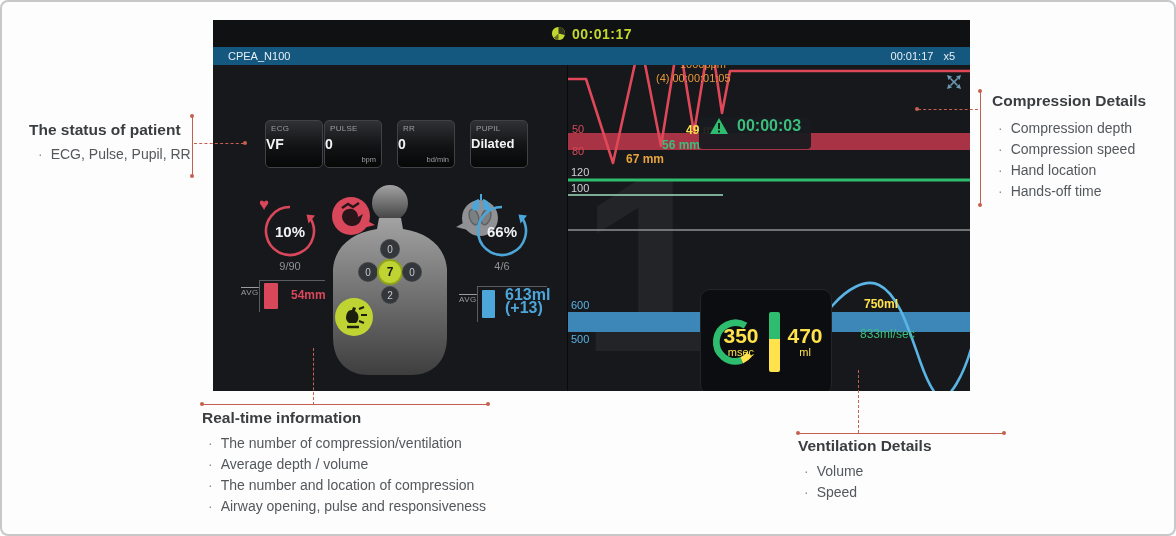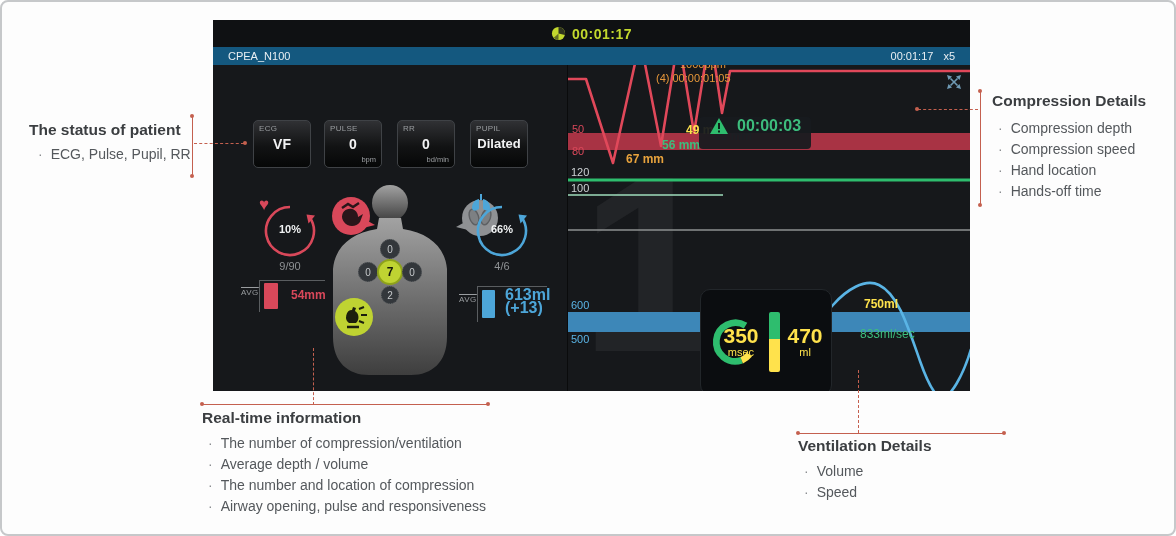--- a/index.html
+++ b/index.html
@@ -15,26 +15,26 @@
   .timer-text { color:#c3d82e; font-size:14px; font-weight:700; letter-spacing:.5px; }
   .bluebar { left:0; top:27px; width:757px; height:18px; background:#14587f;
              display:flex; align-items:center; justify-content:space-between; padding:0 15px;
              color:#e9eff3; font-size:11px; }
   .bluebar .right { display:flex; gap:10px; }
 
   
   .vital { width:58px; height:48px; border-radius:5px; border:1px solid #3f4246;
            background:linear-gradient(180deg,#303134 0%,#121314 55%,#060707 100%); }
   .vital .vlabel { position:absolute; top:3px; left:5px; font-size:8px; color:#9a9da0; letter-spacing:.3px; }
-  .vital .vvalue { position:absolute; top:15px; left:0; width:100%; text-align:center;
+  .vital .vvalue { position:absolute; top:15px; left:0; width:100%; text-align:left;
                    color:#f2f3f4; font-size:14px; font-weight:700; }
   .vital .vunit  { position:absolute; bottom:3px; right:5px; font-size:7.5px; color:#9a9da0; }
 
   
-  .gauge-pct { color:#f0f2f3; font-size:11px; font-weight:700; }
+  .gauge-pct { color:#f0f2f3; font-size:15px; font-weight:700; }
   .gauge-count { color:#8e9194; font-size:11px; }
   .avg-label { font-size:8px; color:#9a9da0; text-decoration:overline; letter-spacing:.5px; }
   .avg-bracket { border-top:1px solid #5a5d60; border-left:1px solid #5a5d60; }
   .avg-value-red  { color:#d9485a; font-size:12px; font-weight:700; }
   .avg-value-blue { color:#4da6d9; font-size:16px; font-weight:700; line-height:13px; }
 
   
   .loc { border-radius:50%; background:#33373b; border:1px dotted #53575b;
          display:flex; align-items:center; justify-content:center;
          color:#c6c9cb; font-size:10px; }
@@ -88,21 +88,21 @@
     </div>
 
     <div class="abs bluebar">
       <span>CPEA_N100</span>
       <span class="right">
         <span>00:01:17</span>
         <span>x5</span>
       </span>
     </div>
 
-    <div class="abs vital" style="left:40px; top:100px;">
+    <div class="abs vital" style="left:52px; top:100px;">
       <span class="vlabel">ECG</span>
       <span class="vvalue">VF</span>
       <span class="vunit"></span>
     </div>
     <div class="abs vital" style="left:111px; top:100px;">
       <span class="vlabel">PULSE</span>
       <span class="vvalue">0</span>
       <span class="vunit">bpm</span>
     </div>
     <div class="abs vital" style="left:184px; top:100px;">

